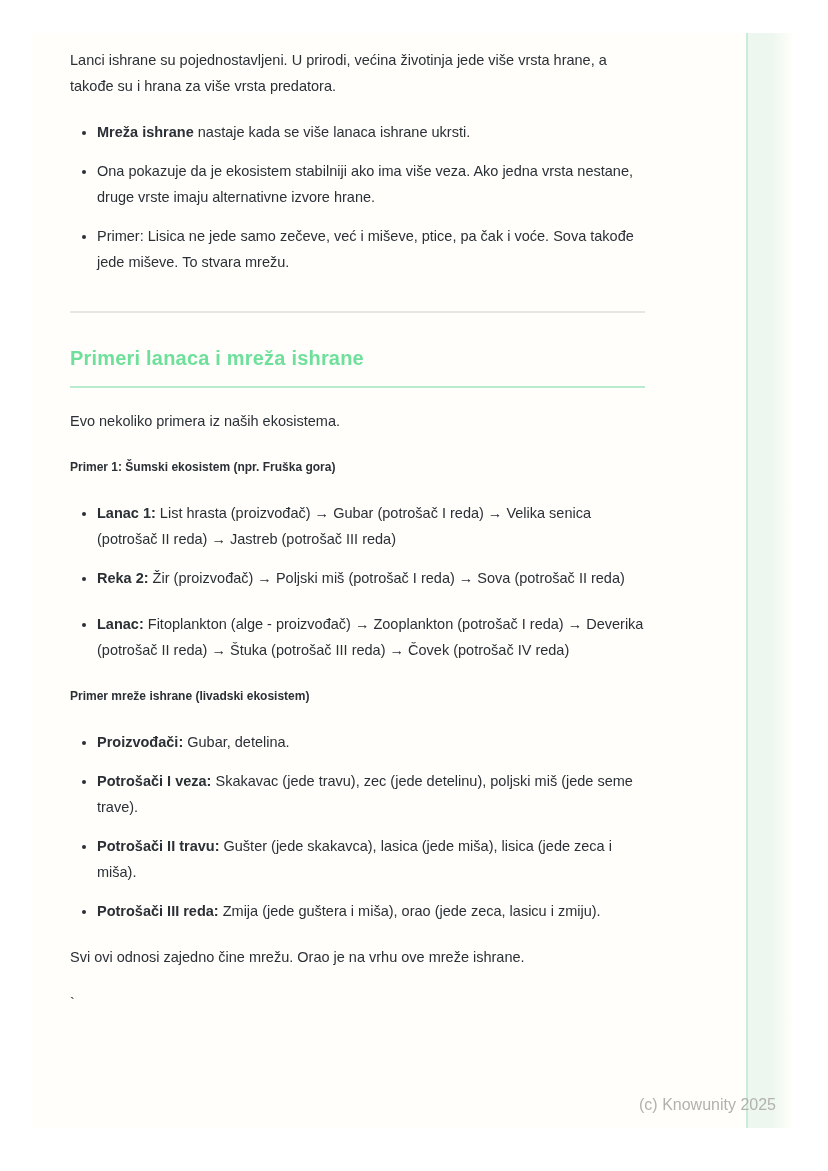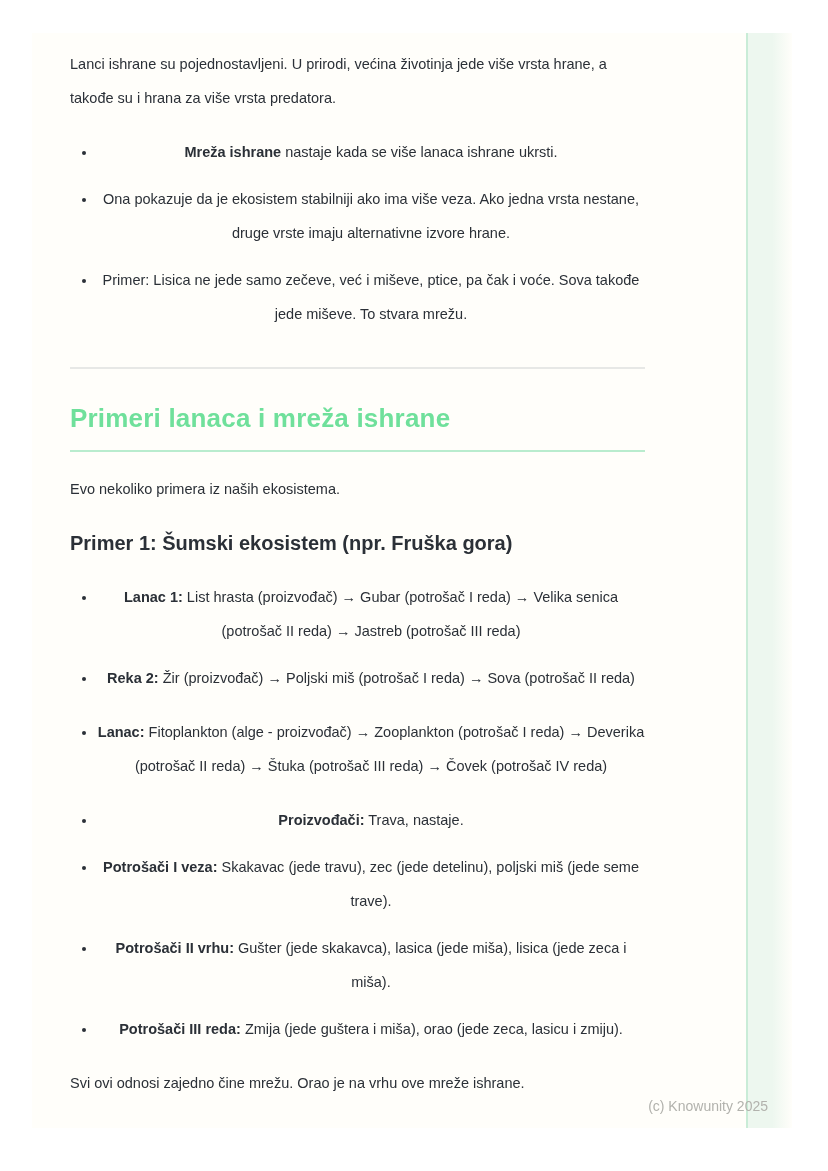--- a/index.html
+++ b/index.html
@@ -33,53 +33,52 @@
     position:absolute;
     top:0; right:0; bottom:0;
     width:46px;
     background:linear-gradient(to right, var(--strip-bg) 0%, var(--strip-bg) 55%, rgba(255,255,255,0) 100%);
     border-left:2px solid var(--margin-line);
   }
   .content{
     position:relative;
     padding:14px 147px 0 38px;
     font-size:14.5px;
-    line-height:34px;
+    line-height:26px;
   }
   .content p{margin:20px 0;}
   .content p.first{margin-top:0;}
   ul{
     margin:20px 0;
     padding-left:27px;
     list-style:disc;
-    text-align:center;
   }
   li{margin:13px 0;}
   .lead-bold{font-weight:bold;}
   .lead-italic{}
-  .para-bold{font-weight:bold; font-size:20px;}
+  .para-bold{font-weight:bold; font-size:12px;}
   .divider{
     border:none;
     border-top:2px solid var(--divider-gray);
     margin:36px 0 0 0;
   }
   h2.section-heading{
     color:var(--heading-green);
-    font-size:26px;
+    font-size:20px;
     font-weight:bold;
     margin:32px 0 0 0;
     padding-bottom:15px;
     border-bottom:2px solid var(--underline-green);
     letter-spacing:0.2px;
   }
   .stray{margin-top:26px; font-size:14.5px;}
   .footer-credit{
     position:absolute;
-    right:24px; bottom:14px;
-    font-size:14px;
+    right:16px; bottom:14px;
+    font-size:16px;
     color:var(--footer-text);
     z-index:3;
   }
 </style>
 </head>
 <body>
 
 <div class="document-page">
 
   <div class="margin-strip"></div>
@@ -105,26 +104,27 @@
     <ul>
       <li><span class="lead-bold">Lanac 1:</span><span> List hrasta (proizvođač) → Gubar (potrošač I reda) → Velika senica (potrošač II reda) → Jastreb (potrošač III reda)</span></li>
       <li><span class="lead-bold">Reka 2:</span><span> Žir (proizvođač) → Poljski miš (potrošač I reda) → Sova (potrošač II reda)</span></li>
     </ul>
 
 
     <ul>
       <li><span class="lead-bold">Lanac:</span><span> Fitoplankton (alge - proizvođač) → Zooplankton (potrošač I reda) → Deverika (potrošač II reda) → Štuka (potrošač III reda) → Čovek (potrošač IV reda)</span></li>
     </ul>
 
+    <p class="para-bold">Primer mreže ishrane (livadski ekosistem)</p>
 
 
     <ul>
-      <li><span class="lead-bold">Proizvođači:</span><span> Trava, nastaje.</span></li>
+      <li><span class="lead-bold">Proizvođači:</span><span> Gubar, detelina.</span></li>
       <li><span class="lead-bold">Potrošači I veza:</span><span> Skakavac (jede travu), zec (jede detelinu), poljski miš (jede seme trave).</span></li>
-      <li><span class="lead-bold">Potrošači II vrhu:</span><span> Gušter (jede skakavca), lasica (jede miša), lisica (jede zeca i miša).</span></li>
+      <li><span class="lead-bold">Potrošači II travu:</span><span> Gušter (jede skakavca), lasica (jede miša), lisica (jede zeca i miša).</span></li>
       <li><span class="lead-bold">Potrošači III reda:</span><span> Zmija (jede guštera i miša), orao (jede zeca, lasicu i zmiju).</span></li>
     </ul>
 
     <p>Svi ovi odnosi zajedno čine mrežu. Orao je na vrhu ove mreže ishrane.</p>
 
     <p class="stray">`</p>
 
   </div>
 
   <div class="footer-credit">(c) Knowunity 2025</div>

